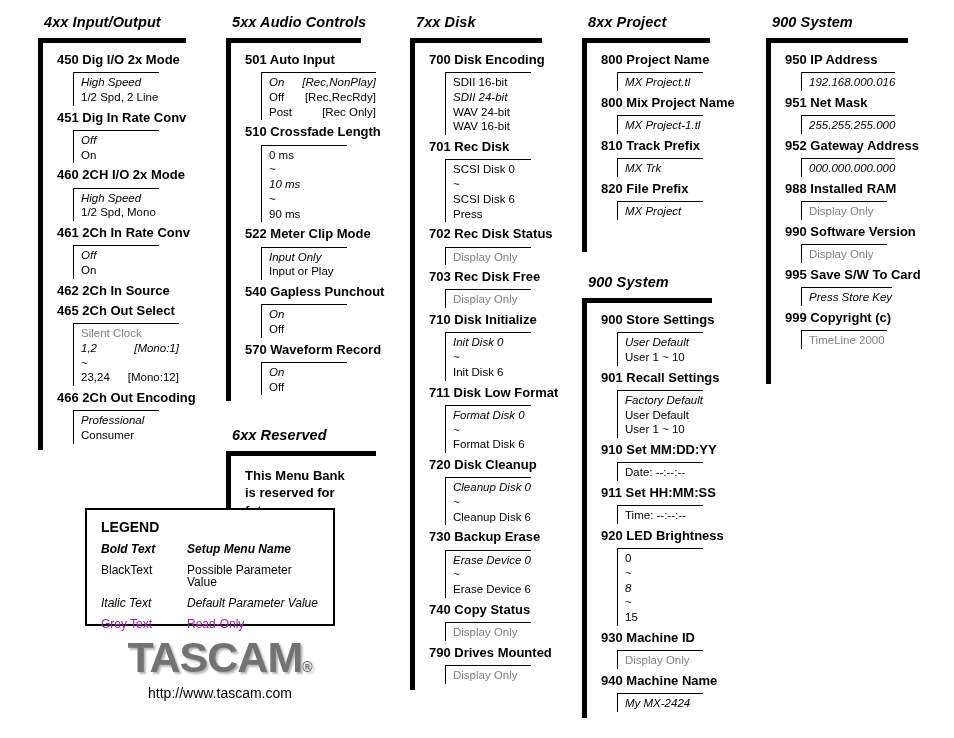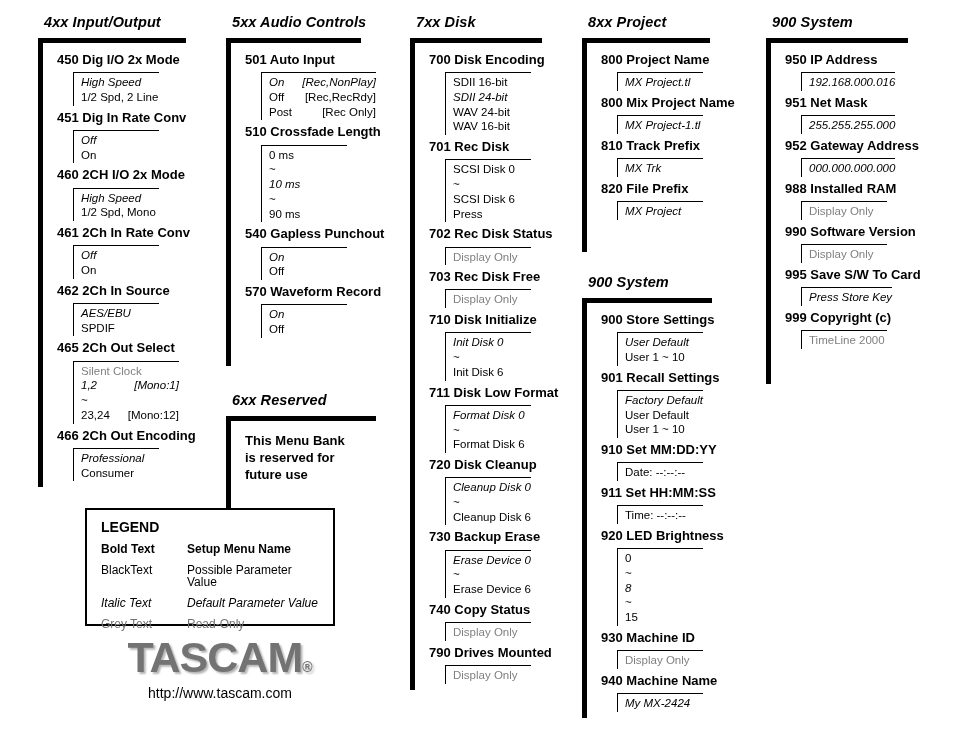--- a/index.html
+++ b/index.html
@@ -122,25 +122,25 @@
   }
   #legend .lg-row {
     display: flex;
     font-size: 12px;
     line-height: 1.0;
     margin-bottom: 9px;
   }
   #legend .lg-key { width: 86px; flex: 0 0 86px; }
   #legend .lg-desc { flex: 1 1 auto; }
   #legend .r-bold .lg-key,
-  #legend .r-bold .lg-desc { font-weight: bold; }
+  #legend .r-bold .lg-desc { font-weight: bold; font-style: italic; }
   #legend .r-italic .lg-key,
   #legend .r-italic .lg-desc { font-style: italic; }
   #legend .r-grey .lg-key,
-  #legend .r-grey .lg-desc { color: #737373; }
+  #legend .r-grey .lg-desc { color: #a21caf; }
 
   
   #logo-wrap {
     position: absolute;
     left: 100px;
     top: 636px;
     width: 240px;
     text-align: center;
   }
   #tascam-logo {
@@ -171,21 +171,21 @@
 
   <div class="col" style="left:38px; top:14px; width:178px;">
     <div class="bank">
       <div class="bank-title">4xx Input/Output</div>
       <div class="bank-body" style="min-height: 375px; --maskw: 30px; --mw: 30px;">
         <div id="bank0-entries">
             <div class="entry"><div class="entry-name">450 Dig I/O 2x Mode</div><div class="values"><div class="val default">High Speed</div><div class="val">1/2 Spd, 2 Line</div></div></div>
             <div class="entry"><div class="entry-name">451 Dig In Rate Conv</div><div class="values"><div class="val default">Off</div><div class="val">On</div></div></div>
             <div class="entry"><div class="entry-name">460 2CH I/O 2x Mode</div><div class="values"><div class="val default">High Speed</div><div class="val">1/2 Spd, Mono</div></div></div>
             <div class="entry"><div class="entry-name">461 2Ch In Rate Conv</div><div class="values"><div class="val default">Off</div><div class="val">On</div></div></div>
-            <div class="entry"><div class="entry-name">462 2Ch In Source</div><div class="values"><div class="val default">AES/EBU</div><div class="val">SPDIF</div></div></div>
+            <div class="entry"><div class="entry-name">462 2Ch In Source</div></div>
             <div class="entry"><div class="entry-name">465 2Ch Out Select</div><div class="values"><div class="val readonly">Silent Clock</div><div class="val default two">
                   <span class="vleft">1,2</span>
                   <span class="vright">[Mono:1]</span>
                 </div><div class="val">~</div><div class="val two">
                   <span class="vleft">23,24</span>
                   <span class="vright">[Mono:12]</span>
                 </div></div></div>
             <div class="entry"><div class="entry-name">466 2Ch Out Encoding</div><div class="values"><div class="val default">Professional</div><div class="val">Consumer</div></div></div>
           </div>
       </div>
@@ -201,20 +201,21 @@
                   <span class="vleft">On</span>
                   <span class="vright">[Rec,NonPlay]</span>
                 </div><div class="val two">
                   <span class="vleft">Off</span>
                   <span class="vright">[Rec,RecRdy]</span>
                 </div><div class="val two">
                   <span class="vleft">Post</span>
                   <span class="vright">[Rec Only]</span>
                 </div></div></div>
             <div class="entry"><div class="entry-name">510 Crossfade Length</div><div class="values"><div class="val">0 ms</div><div class="val">~</div><div class="val default">10 ms</div><div class="val">~</div><div class="val">90 ms</div></div></div>
+            <div class="entry"><div class="entry-name">522 Meter Clip Mode</div><div class="values"><div class="val default">Input Only</div><div class="val">Input or Play</div></div></div>
             <div class="entry"><div class="entry-name">540 Gapless Punchout</div><div class="values"><div class="val default">On</div><div class="val">Off</div></div></div>
             <div class="entry"><div class="entry-name">570 Waveform Record</div><div class="values"><div class="val default">On</div><div class="val">Off</div></div></div>
           </div>
       </div>
     </div>
 
     <div class="bank" style="margin-top:26px;">
       <div class="bank-title">6xx Reserved</div>
       <div class="bank-body" style="min-height: 76px; --maskw: 10px; --mw: 10px;">
         <div id="bank2-reserved">

